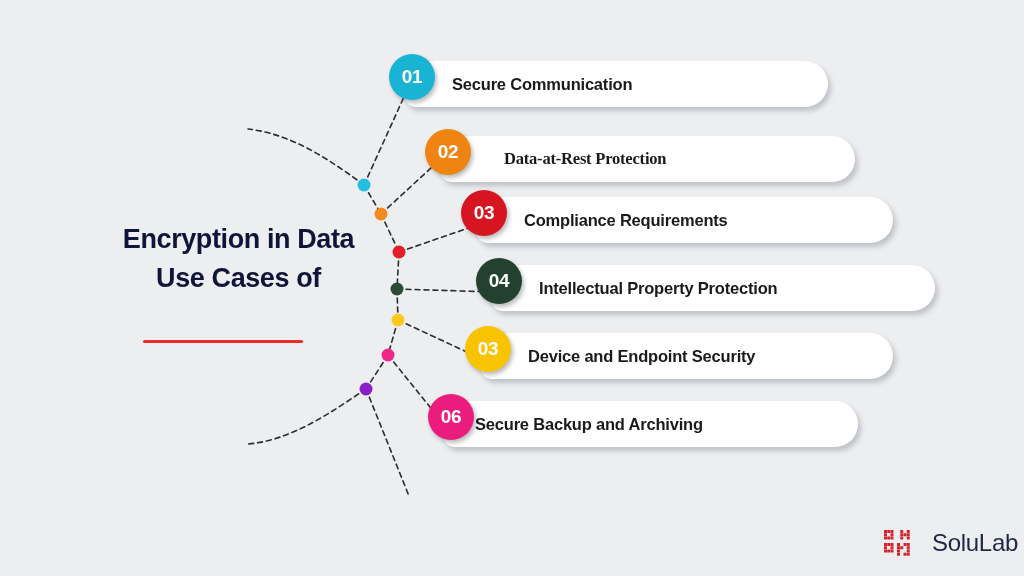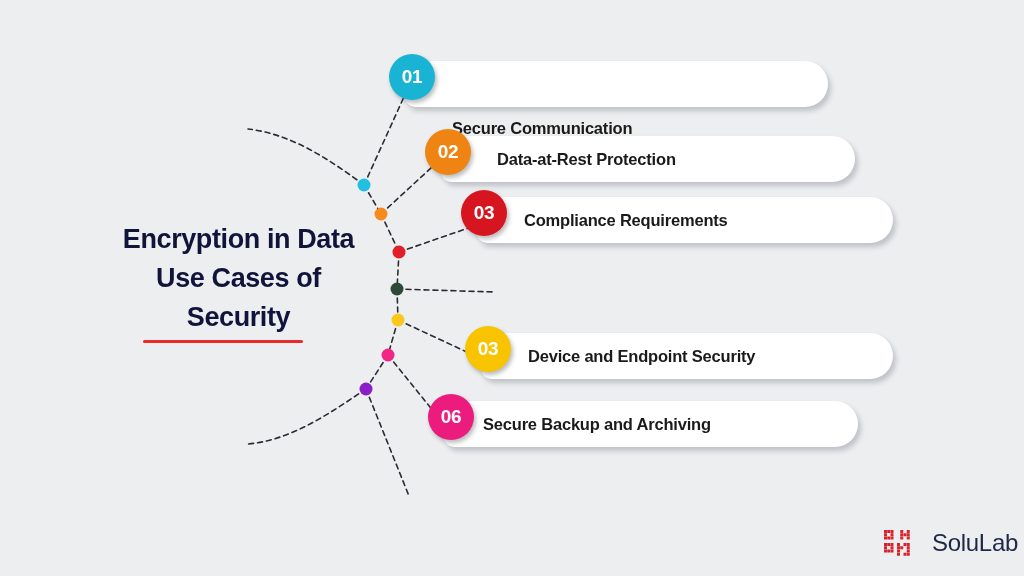--- a/index.html
+++ b/index.html
@@ -120,21 +120,20 @@
   }
 </style>
 </head>
 <body>
 
 <div id="stage">
 
   <div id="title-block">
     <span class="line">Encryption in Data</span>
     <span class="line">Use Cases of</span>
-    <span class="line">Security</span>
   </div>
   <div id="title-underline"></div>
 
   <svg id="connectors" viewBox="0 0 1024 576" width="1024" height="576" xmlns="http://www.w3.org/2000/svg">
     <g fill="none" stroke="#2b2b33" stroke-width="1.6" stroke-dasharray="5 4" stroke-linecap="round">
 
       <path d="M364,185 C330,160 292,134 248,129"></path>
 
       <path d="M366,389 C330,413 292,440 248,444"></path>
 
@@ -160,41 +159,46 @@
         <circle cx="397" cy="289" r="6.5" fill="#2d4a38"></circle>
         <circle cx="398" cy="320" r="6.5" fill="#fbc81b"></circle>
         <circle cx="388" cy="355" r="6.5" fill="#f12686"></circle>
         <circle cx="366" cy="389" r="6.5" fill="#8a1ec7"></circle>
       </g>
   </svg>
 
   <div class="row" style="left: 405px; top: 61px; width: 423px;">
     <div class="pill" style="width: 423px;"></div>
     <div class="badge" style="background: rgb(25, 180, 212);">01</div>
-    <div class="pill-label" style="left: 47px; margin-top: 44px;">Secure Communication</div>
+    <div class="pill-label" style="left: 47px;">Secure Communication</div>
   </div>
   <div class="row" style="left: 441px; top: 129px; width: 414px; margin-top: 7px;">
     <div class="pill" style="width: 414px;"></div>
     <div class="badge" style="background: rgb(239, 132, 19);">02</div>
-    <div class="pill-label" style="left: 56px;">Data-at-Rest Protection</div>
+    <div class="pill-label" style="left: 63px; font-family: Liberation Serif, serif;">Data-at-Rest Protection</div>
   </div>
   <div class="row" style="left: 477px; top: 197px; width: 416px;">
     <div class="pill" style="width: 416px;"></div>
     <div class="badge" style="background: rgb(214, 21, 32); text-align: center;">03</div>
     <div class="pill-label" style="left: 47px;">Compliance Requirements</div>
   </div>
+  <div class="row" style="left: 492px; top: 265px; width: 443px;">
+    <div class="pill" style="width: 443px;"></div>
+    <div class="badge" style="background: rgb(36, 65, 47);">04</div>
+    <div class="pill-label" style="left: 47px;">Intellectual Property Protection</div>
+  </div>
   <div class="row" style="left: 481px; top: 333px; width: 412px;">
     <div class="pill" style="width: 412px;"></div>
     <div class="badge" style="background: rgb(248, 195, 0);">03</div>
     <div class="pill-label" style="left: 47px;">Device and Endpoint Security</div>
   </div>
   <div class="row" style="left: 444px; top: 401px; width: 414px;">
     <div class="pill" style="width: 414px;"></div>
     <div class="badge" style="background: rgb(236, 28, 126);">06</div>
-    <div class="pill-label" style="left: 39px; text-align: center;">Secure Backup and Archiving</div>
+    <div class="pill-label" style="left: 31px; text-align: center;">Secure Backup and Archiving</div>
   </div>
 
   <div id="logo">
     <svg id="logo-mark" viewBox="0 0 26 26" xmlns="http://www.w3.org/2000/svg">
       <g id="logo-mark-cells">
           <rect x="0.00" y="0.00" width="2.99" height="2.99" fill="#d8212a"></rect>
           <rect x="3.25" y="0.00" width="2.99" height="2.99" fill="#d8212a"></rect>
           <rect x="6.50" y="0.00" width="2.99" height="2.99" fill="#d8212a"></rect>
           <rect x="16.25" y="0.00" width="2.99" height="2.99" fill="#d8212a"></rect>
           <rect x="22.75" y="0.00" width="2.99" height="2.99" fill="#d8212a"></rect>

